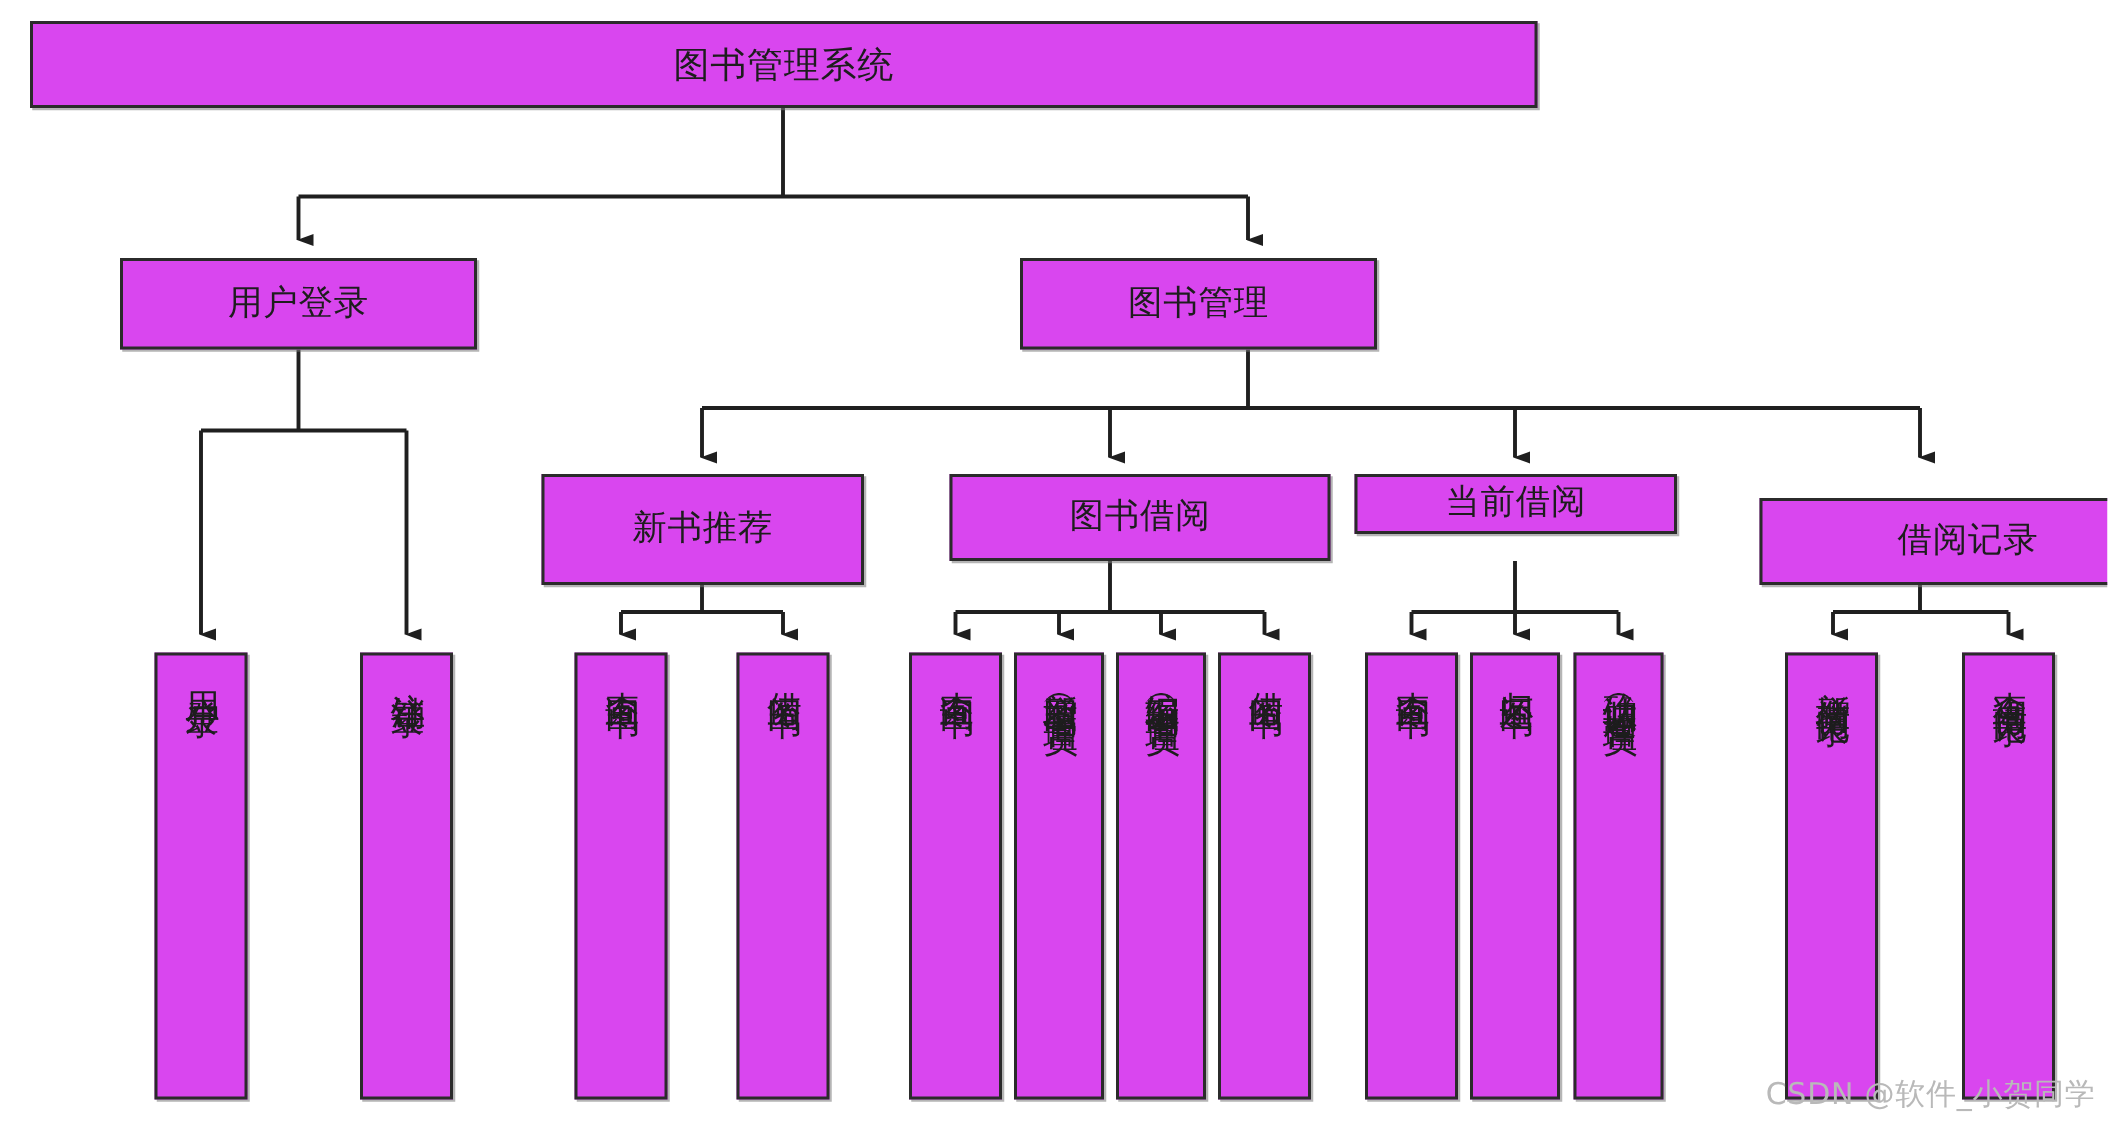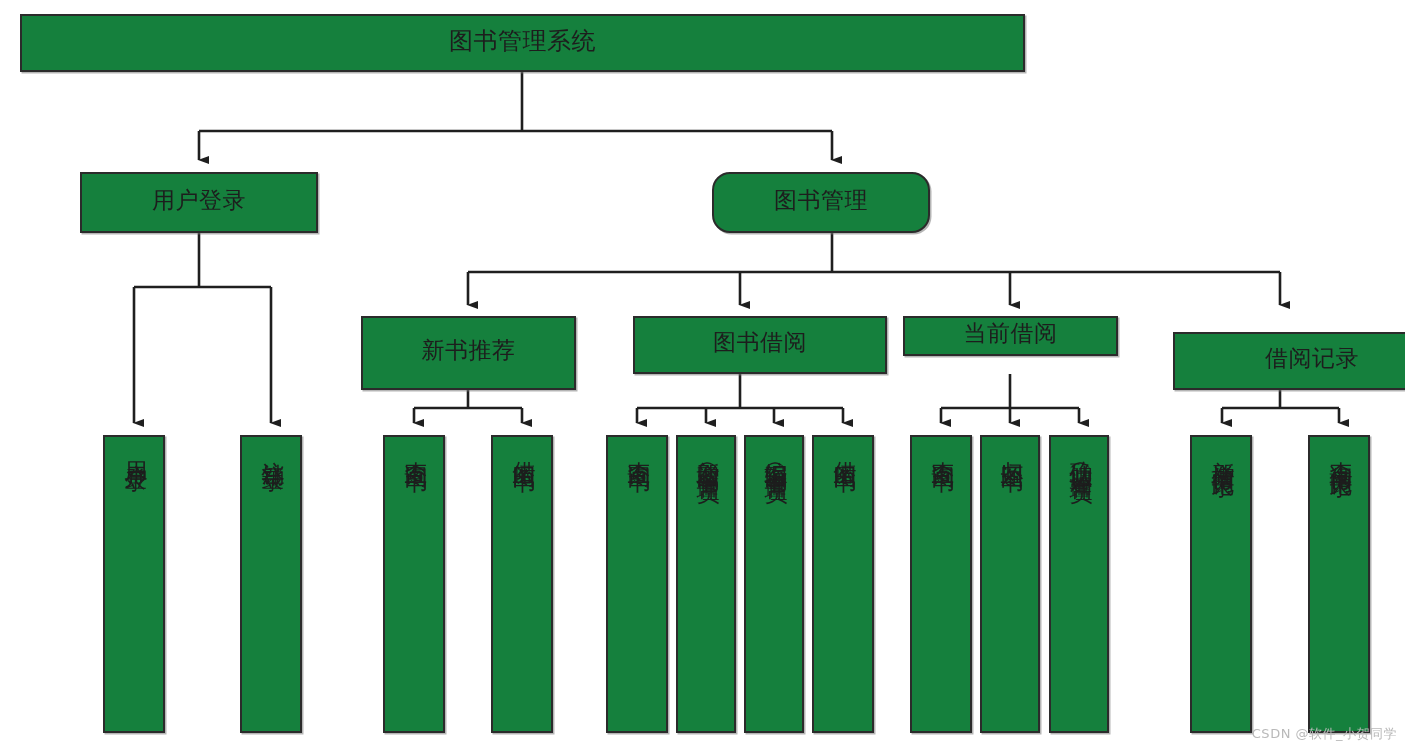--- a/index.html
+++ b/index.html
@@ -24,27 +24,26 @@
     left: 0;
     top: 0;
     width: 1405px;
     height: 747px;
     pointer-events: none;
   }
   
   .node {
     position: absolute;
     box-sizing: border-box;
-    background: #15803d;
+    background: #d946ef;
     border: 2.2px solid #2b2b2b;
     display: flex;
     align-items: center;
     justify-content: center;
     box-shadow: 1.5px 1.5px 0 0 rgba(120,120,120,0.55);
-    font-family: Liberation Mono, monospace;
   }
   .node-label {
     color: #1d1d1d;
     font-size: 23px;
     line-height: 1.18;
     letter-spacing: 0.5px;
     white-space: nowrap;
     text-align: center;
   }
   
@@ -68,21 +67,21 @@
   
   .node.root .node-label {
     font-size: 24px;
   }
   
   #watermark {
     position: absolute;
     right: 8px;
     bottom: 4px;
     color: #b9b9b9;
-    font-size: 13px;
+    font-size: 20px;
     letter-spacing: 0.5px;
     white-space: nowrap;
     user-select: none;
   }
 </style>
 </head>
 <body>
 
 <div id="diagram-root">
 
@@ -137,21 +136,21 @@
   </svg>
 
   <div class="node horizontal root" style="left:20px; top:14px; width:1005px; height:58px;">
     <span class="node-label">图书管理系统</span>
   </div>
 
   <div class="node horizontal" style="left:80px; top:172px; width:238px; height:61px;">
     <span class="node-label">用户登录</span>
   </div>
 
-  <div class="node horizontal" style="left:712px; top:172px; width:218px; height:61px;border-radius:18px;">
+  <div class="node horizontal" style="left:680px; top:172px; width:238px; height:61px;">
     <span class="node-label">图书管理</span>
   </div>
 
   <div class="node horizontal" style="left:361px; top:316px; width:215px; height:74px;">
     <span class="node-label">新书推荐</span>
   </div>
 
   <div class="node horizontal" style="left:633px; top:316px; width:254px; height:58px;">
     <span class="node-label">图书借阅</span>
   </div>

